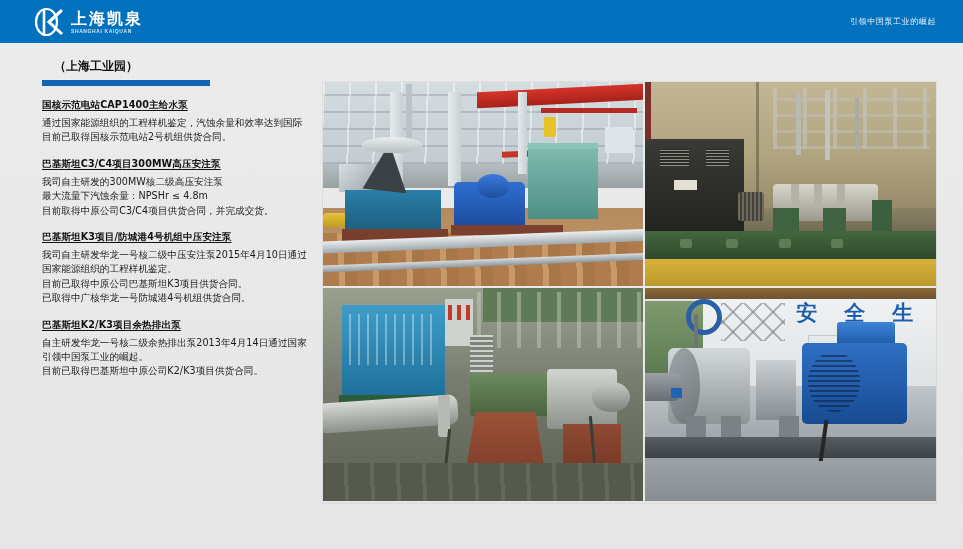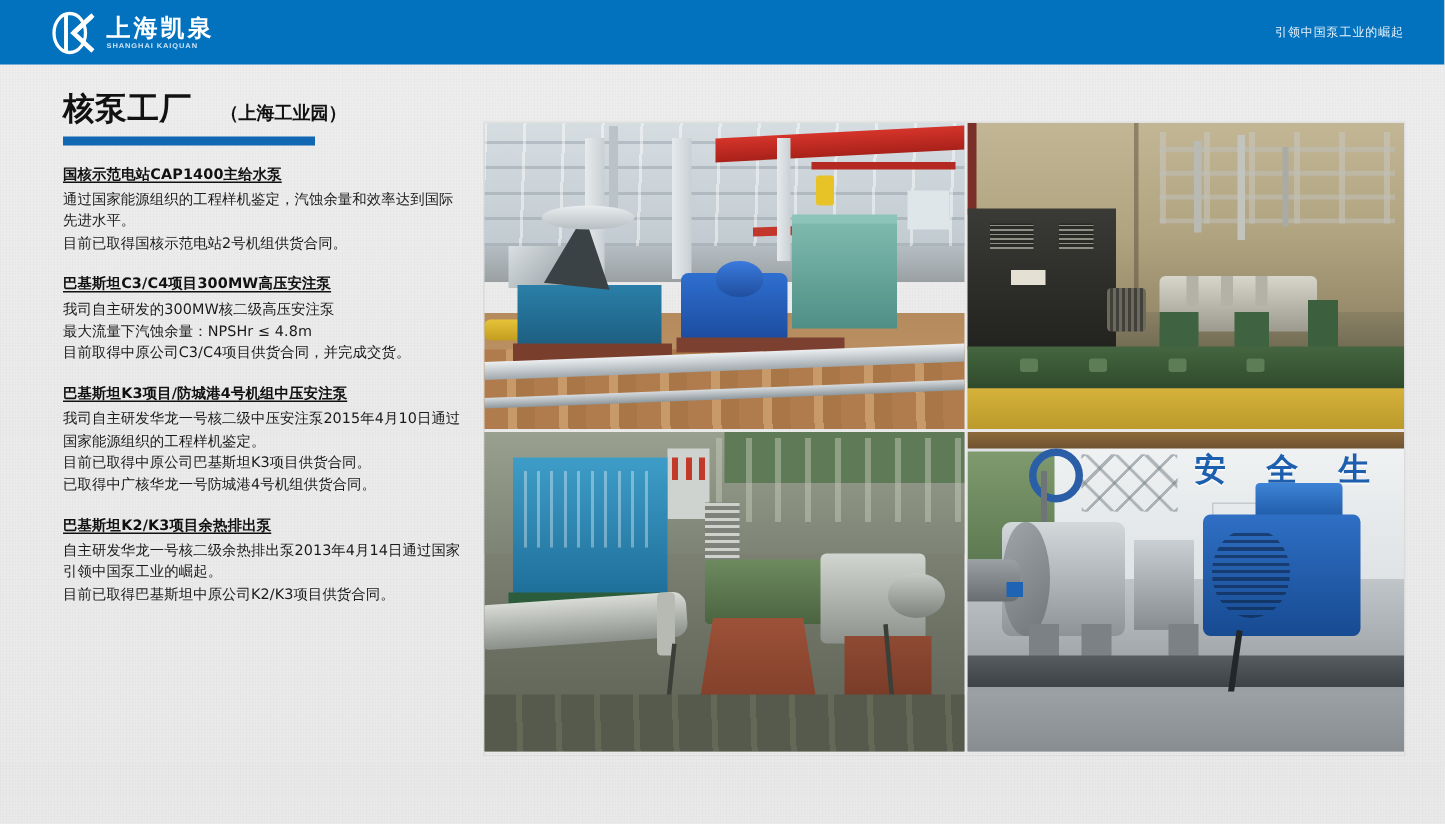--- a/index.html
+++ b/index.html
@@ -247,29 +247,27 @@
         <span class="en">SHANGHAI KAIQUAN</span>
       </span>
     </div>
 
     <div id="header-tagline">引领中国泵工业的崛起</div>
   </div>
 
   <div id="left-col">
 
     <div id="page-title">
-      <span class="main">核泵工厂</span>
       <span class="sub">（上海工业园）</span>
     </div>
     <div id="title-rule"></div>
 
     <div class="block">
       <div class="block-head">国核示范电站CAP1400主给水泵</div>
       <div class="block-line">通过国家能源组织的工程样机鉴定，汽蚀余量和效率达到国际</div>
-      <div class="block-line">先进水平。</div>
       <div class="block-line">目前已取得国核示范电站2号机组供货合同。</div>
     </div>
 
     <div class="block">
       <div class="block-head">巴基斯坦C3/C4项目300MW高压安注泵</div>
       <div class="block-line">我司自主研发的300MW核二级高压安注泵</div>
       <div class="block-line">最大流量下汽蚀余量：NPSHr ≤ 4.8m</div>
       <div class="block-line">目前取得中原公司C3/C4项目供货合同，并完成交货。</div>
     </div>
 

